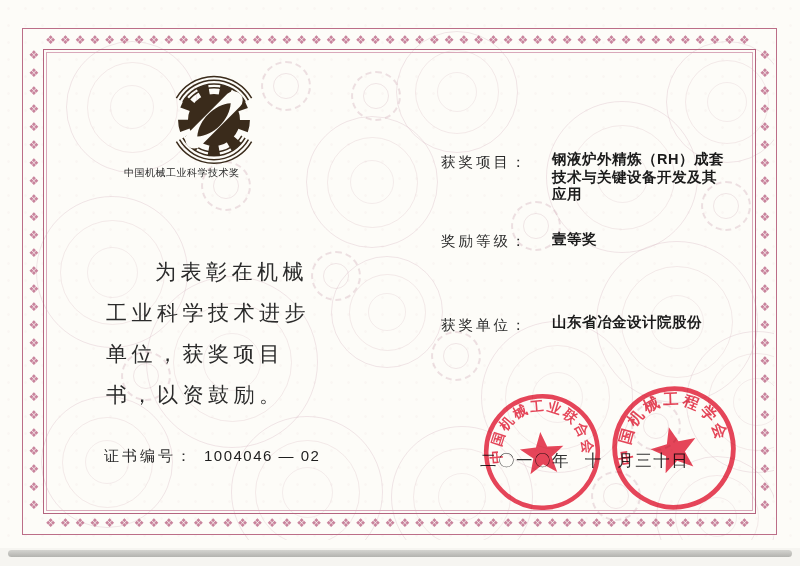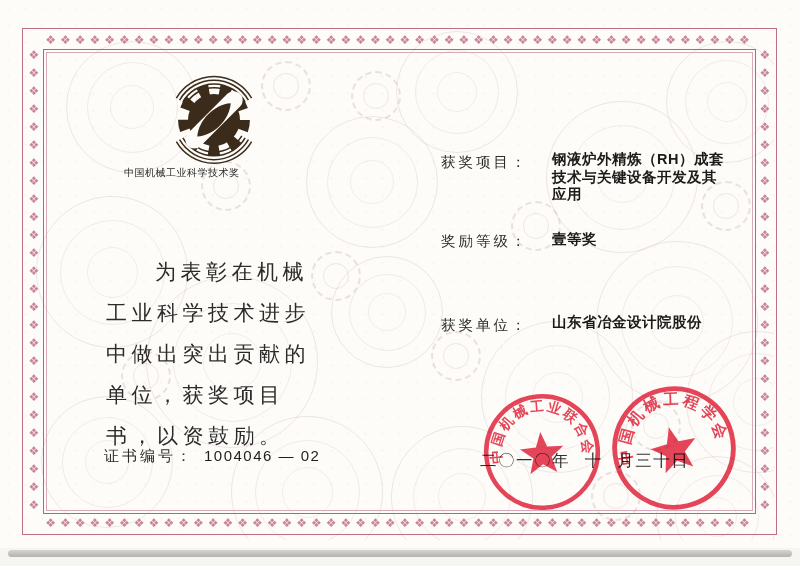--- a/index.html
+++ b/index.html
@@ -123,21 +123,20 @@
         <path d="M30,57 C43,45.5 67,45.5 80,57 C67,68.5 43,68.5 30,57 Z" fill="#3a2b1b"></path>
       </g>
     </g>
   </svg>
 
   <div class="abs award-title">中国机械工业科学技术奖</div>
 
   <div class="abs body-text">
     <div class="line indent">为表彰在机械</div>
     <div class="line">工业科学技术进步</div>
-    <div class="line">中做出突出贡献的</div>
     <div class="line">单位，获奖项目</div>
     <div class="line">书，以资鼓励。</div>
   </div>
 
   <div class="abs certno">
     <span class="label">证书编号：</span><span class="value">1004046 — 02</span>
   </div>
 
   <div class="abs field-label" style="left:441px;top:153px">获奖项目：</div>
   <div class="abs field-value" style="left:532px;top:151px;width:200px">

